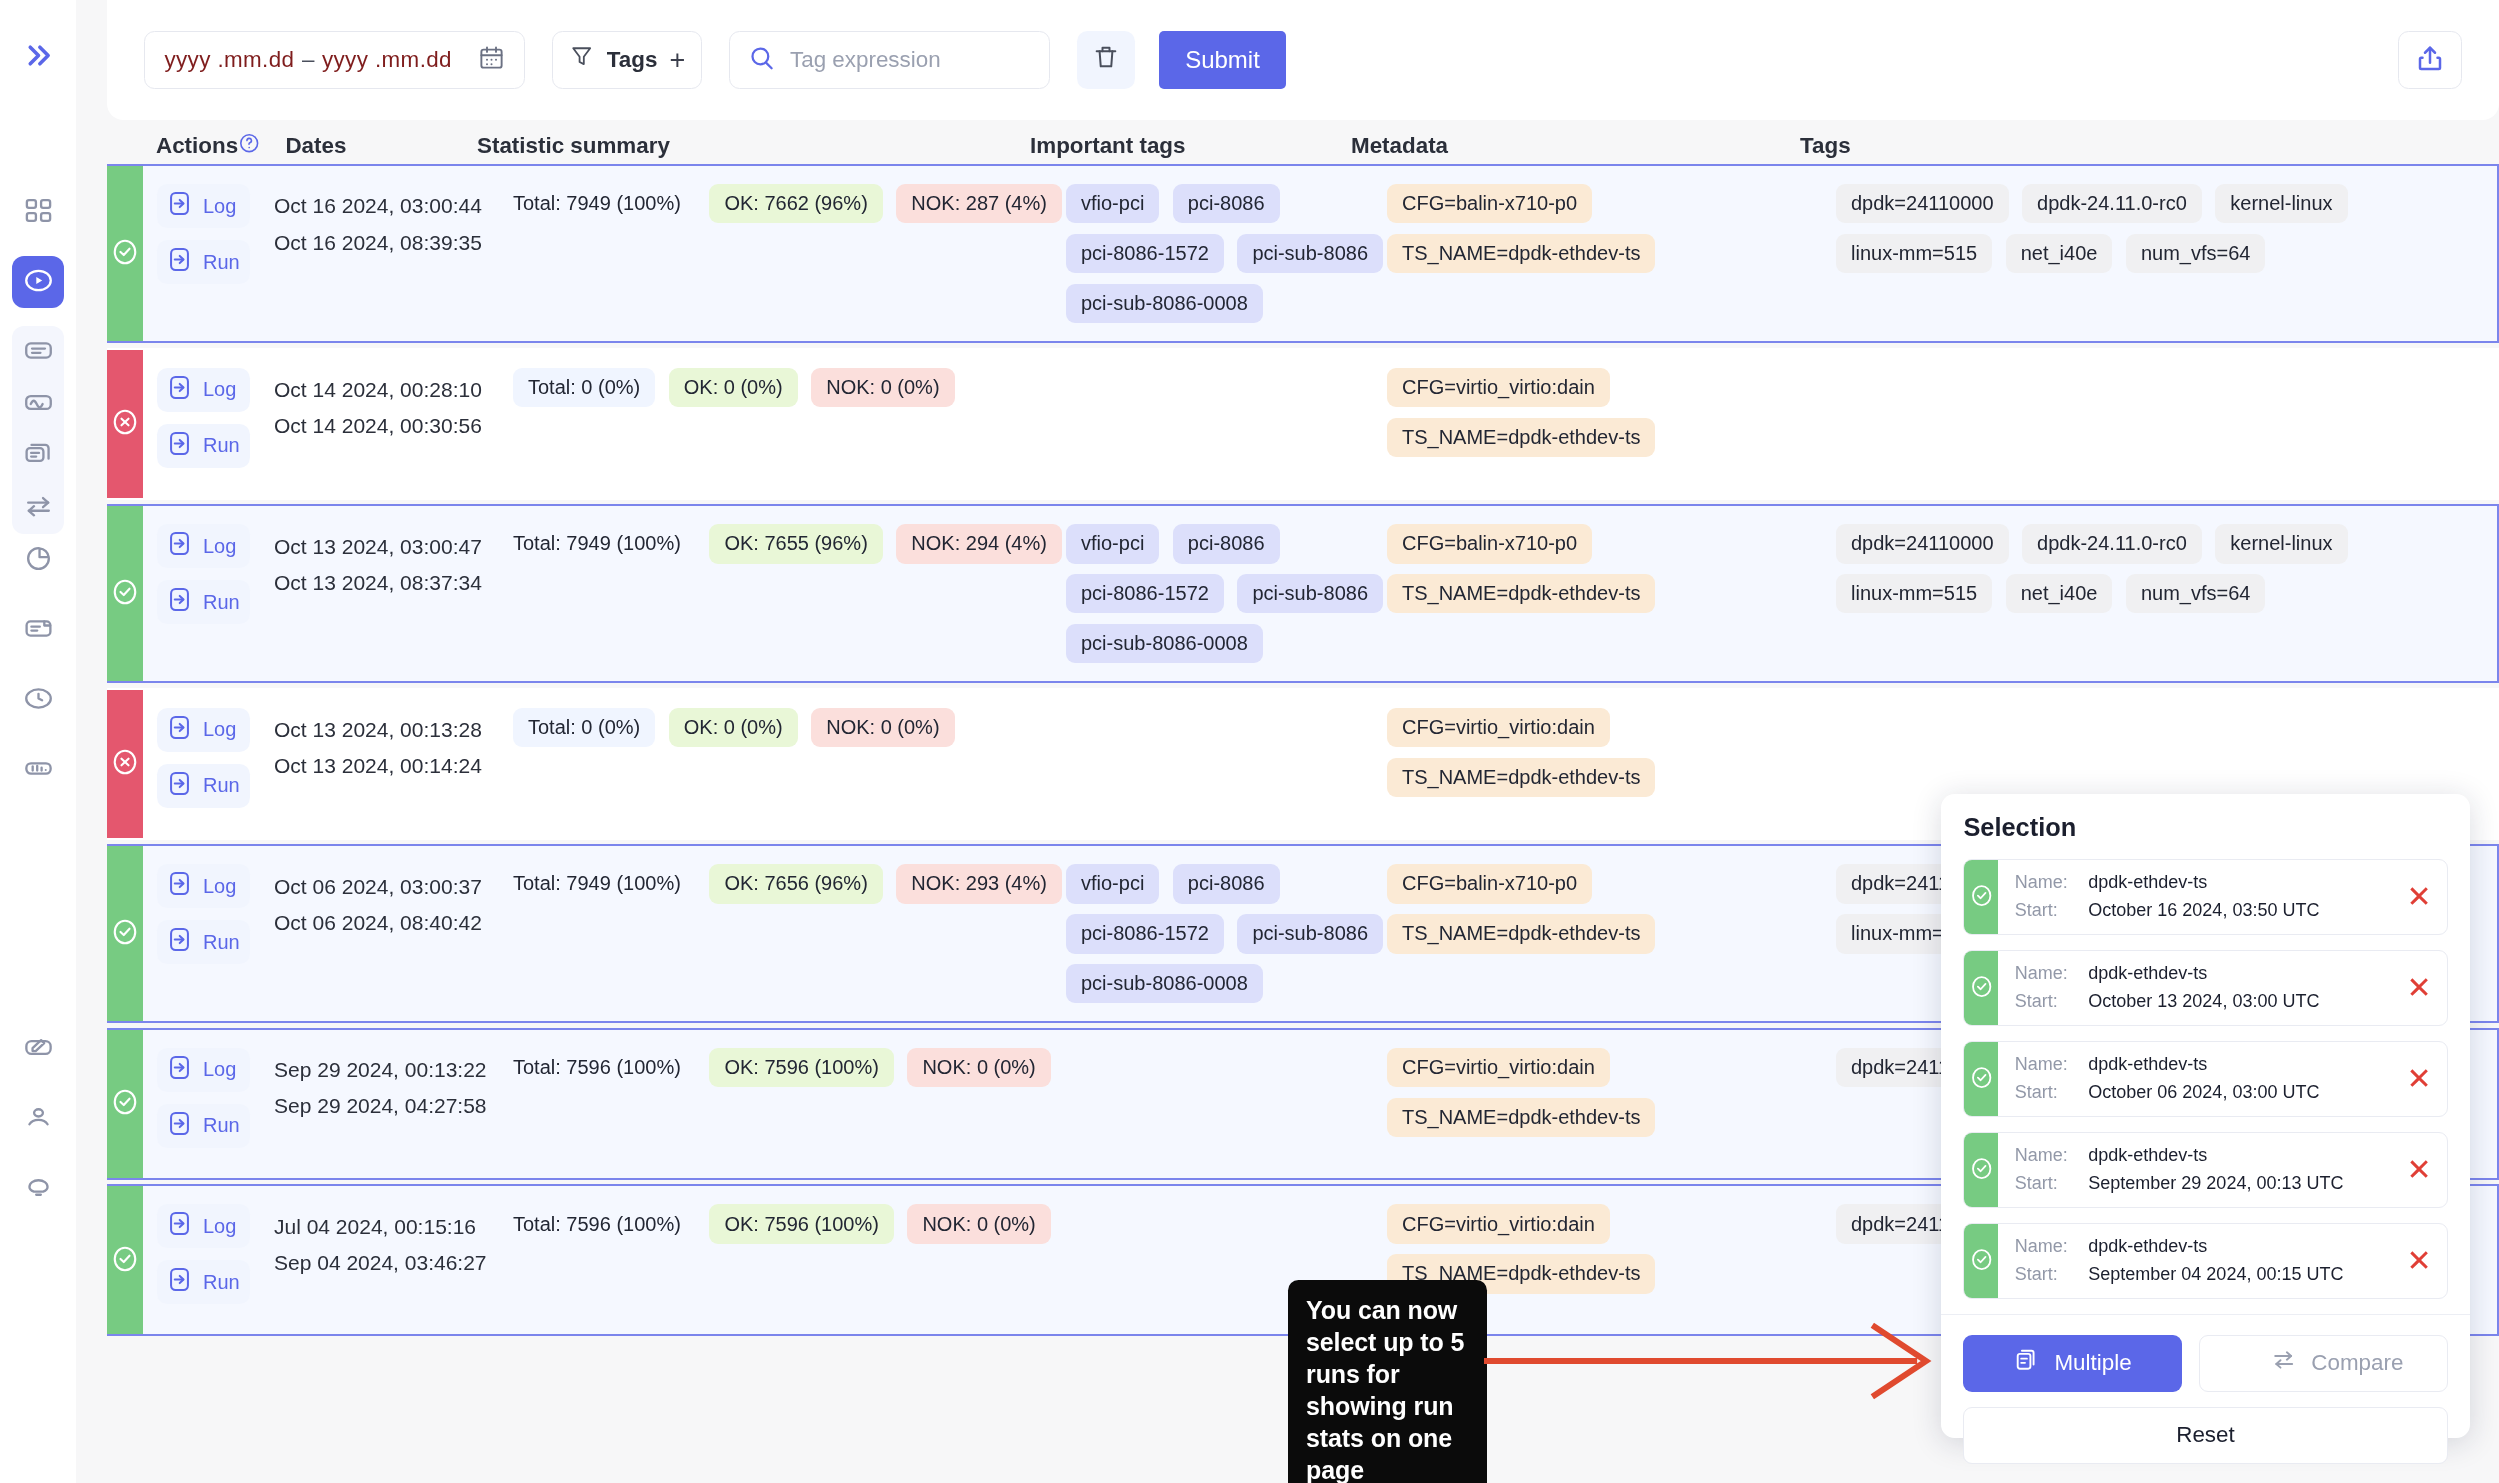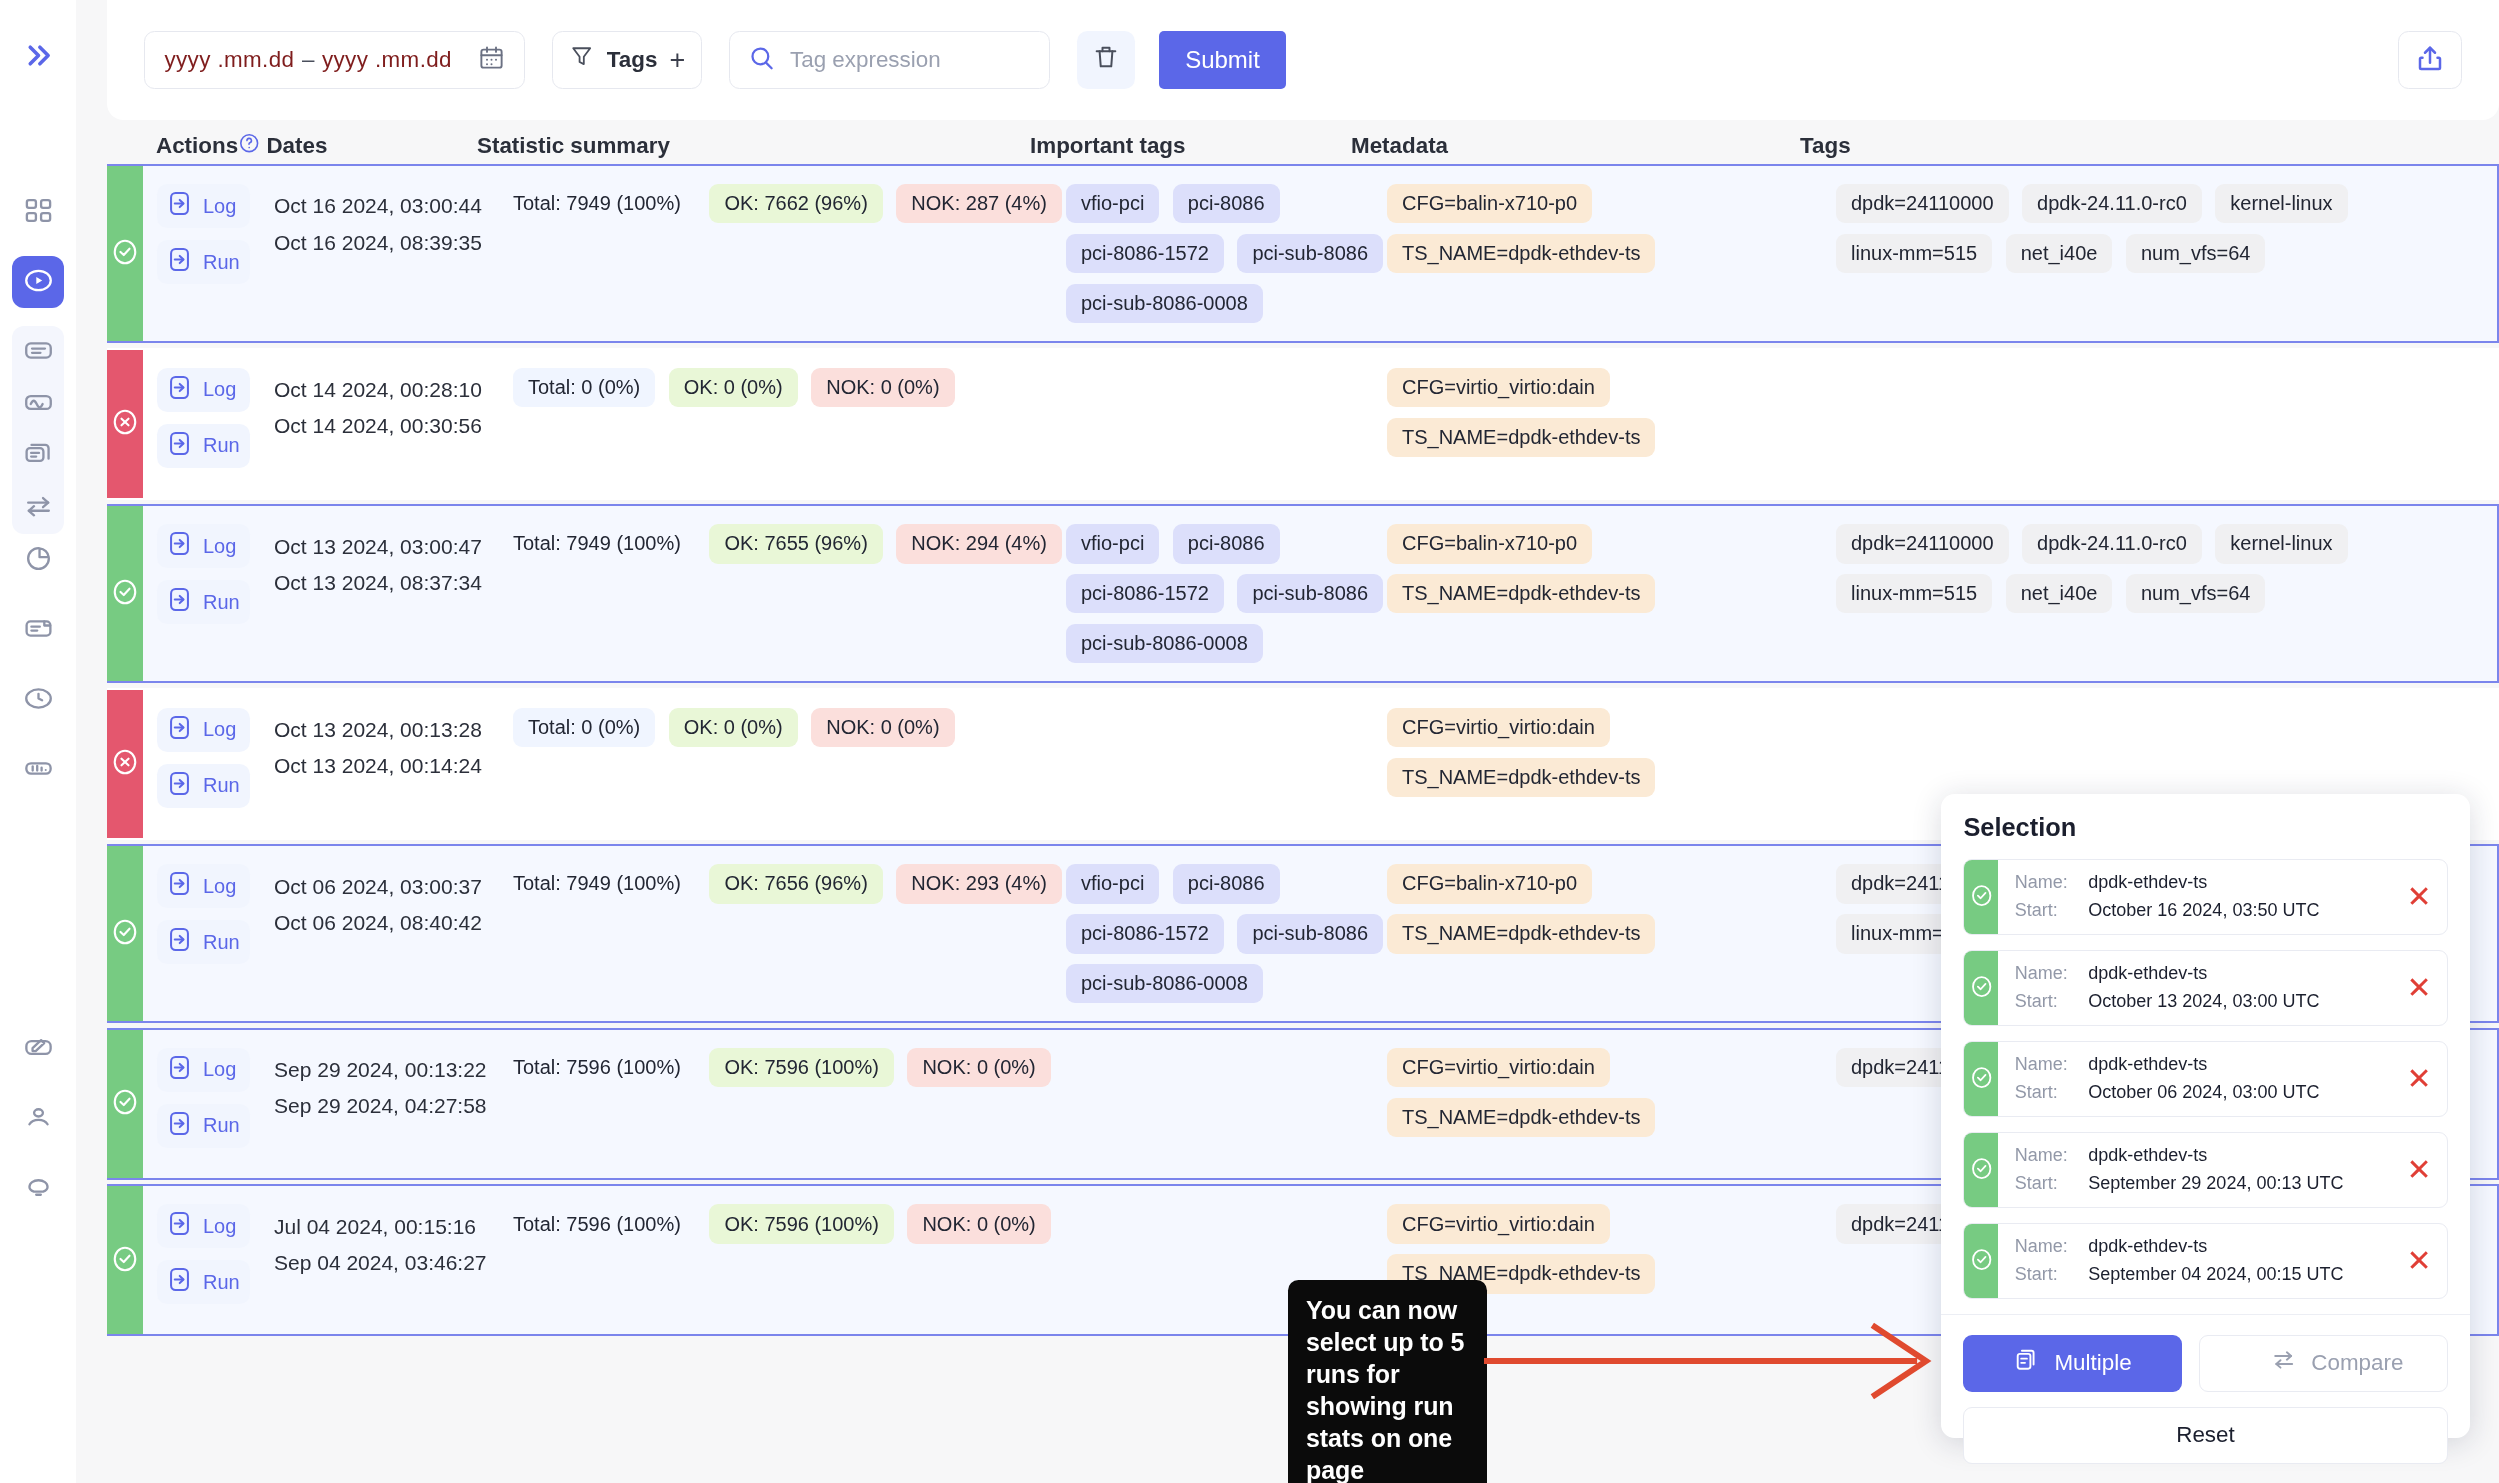--- a/index.html
+++ b/index.html
@@ -82,21 +82,21 @@
   }
 
   
   #table-head {
     position: absolute; left: 31px; top: 123px;
     width: 2392px; height: 46px;
     display: flex; align-items: center;
     font-size: 22.4px; color: #2b2f3a; font-weight: 600;
   }
   .col-actions   { width: 131px; padding-left: 49px; }
-  .col-dates     { width: 239px; display: flex; align-items: center; gap: 6px; }
+  .col-dates     { width: 239px; display: flex; align-items: center; gap: 25px; }
   .col-stats     { width: 553px; }
   .col-itags     { width: 321px; }
   .col-meta      { width: 449px; }
   .col-tags      { flex: 1; }
 
   #rows { position: absolute; left: 31px; top: 164px; width: 2392px; }
 
   .row {
     position: relative; display: flex;
     background: #f5f8ff;

